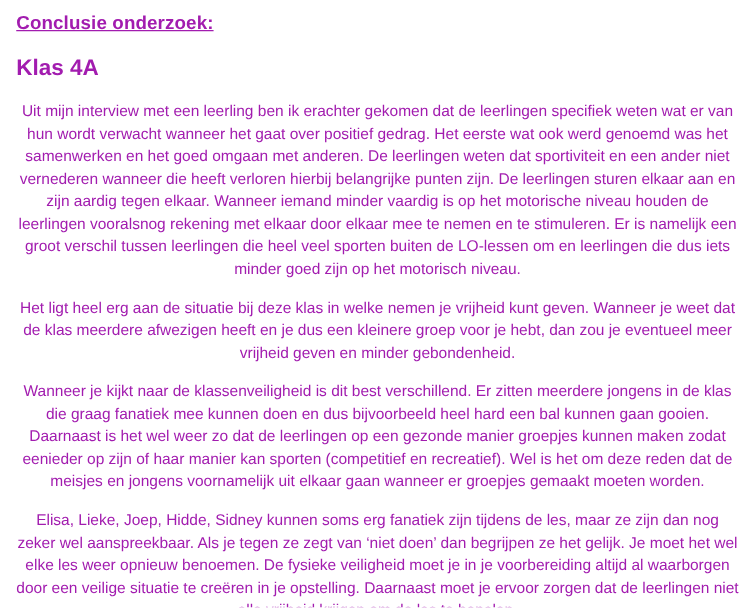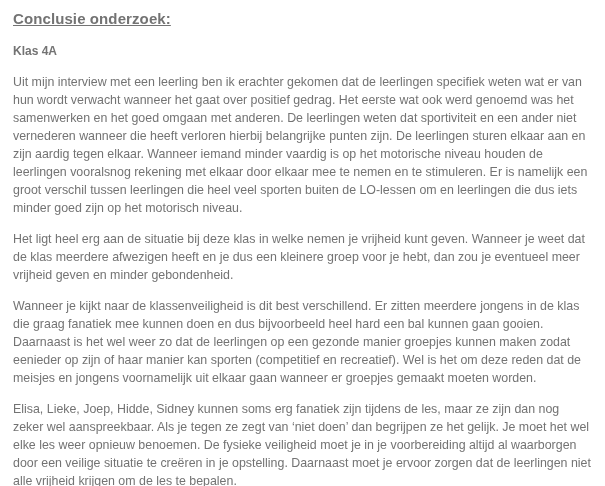--- a/index.html
+++ b/index.html
@@ -5,43 +5,43 @@
   html, body {
     margin: 0;
     padding: 0;
     background: #ffffff;
   }
   .page {
     box-sizing: border-box;
     width: 605px;
     height: 486px;
     background: #ffffff;
-    color: #737373;
+    color: #a21caf;
     padding: 10px 14px 10px 13px;
     font-family: "Liberation Sans", sans-serif;
     overflow: hidden;
   }
   .doc-title {
     font-size: 15px;
     font-weight: bold;
     text-decoration: underline;
     margin: 0 0 17px 0;
     letter-spacing: 0.1px;
   }
   .doc-subtitle {
-    font-size: 12px;
+    font-size: 18px;
     font-weight: bold;
     margin: 0 0 15px 0;
   }
   .body-paragraph {
     font-size: 12.4px;
     line-height: 18px;
     margin: 0 0 13px 0;
     max-width: 580px;
-    text-align: left;
+    text-align: center;
   }
 </style>
 </head>
 <body>
 
 <div class="page">
   <h1 class="doc-title">Conclusie onderzoek:</h1>
 
   <h2 class="doc-subtitle">Klas 4A</h2>
 

